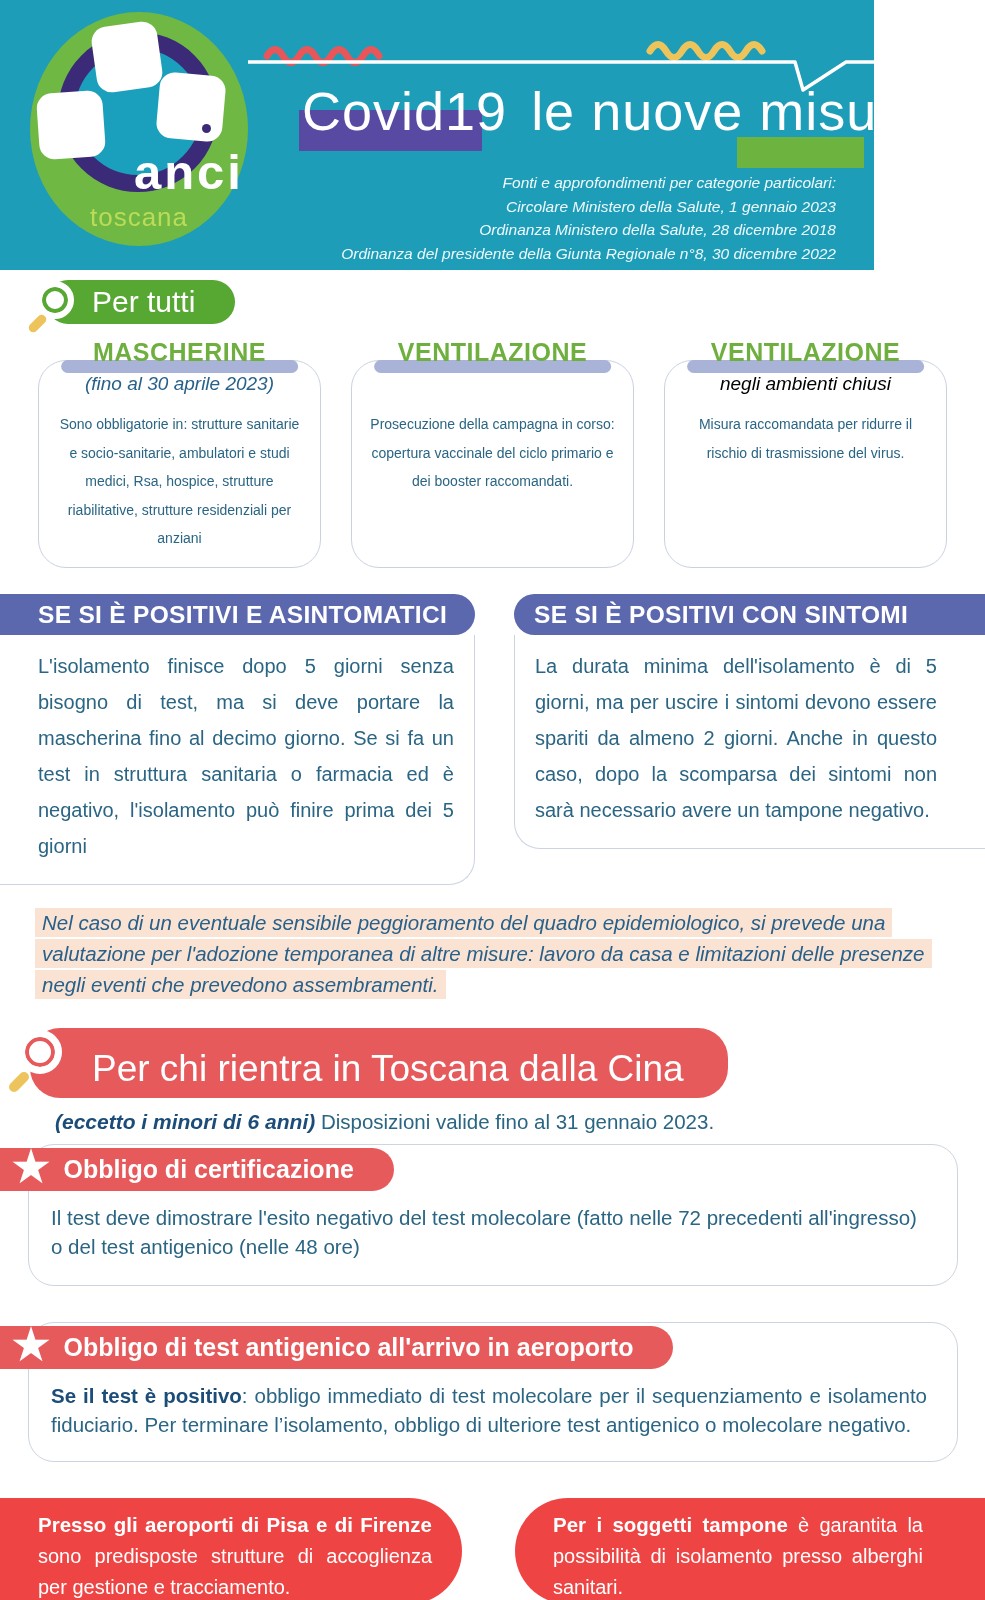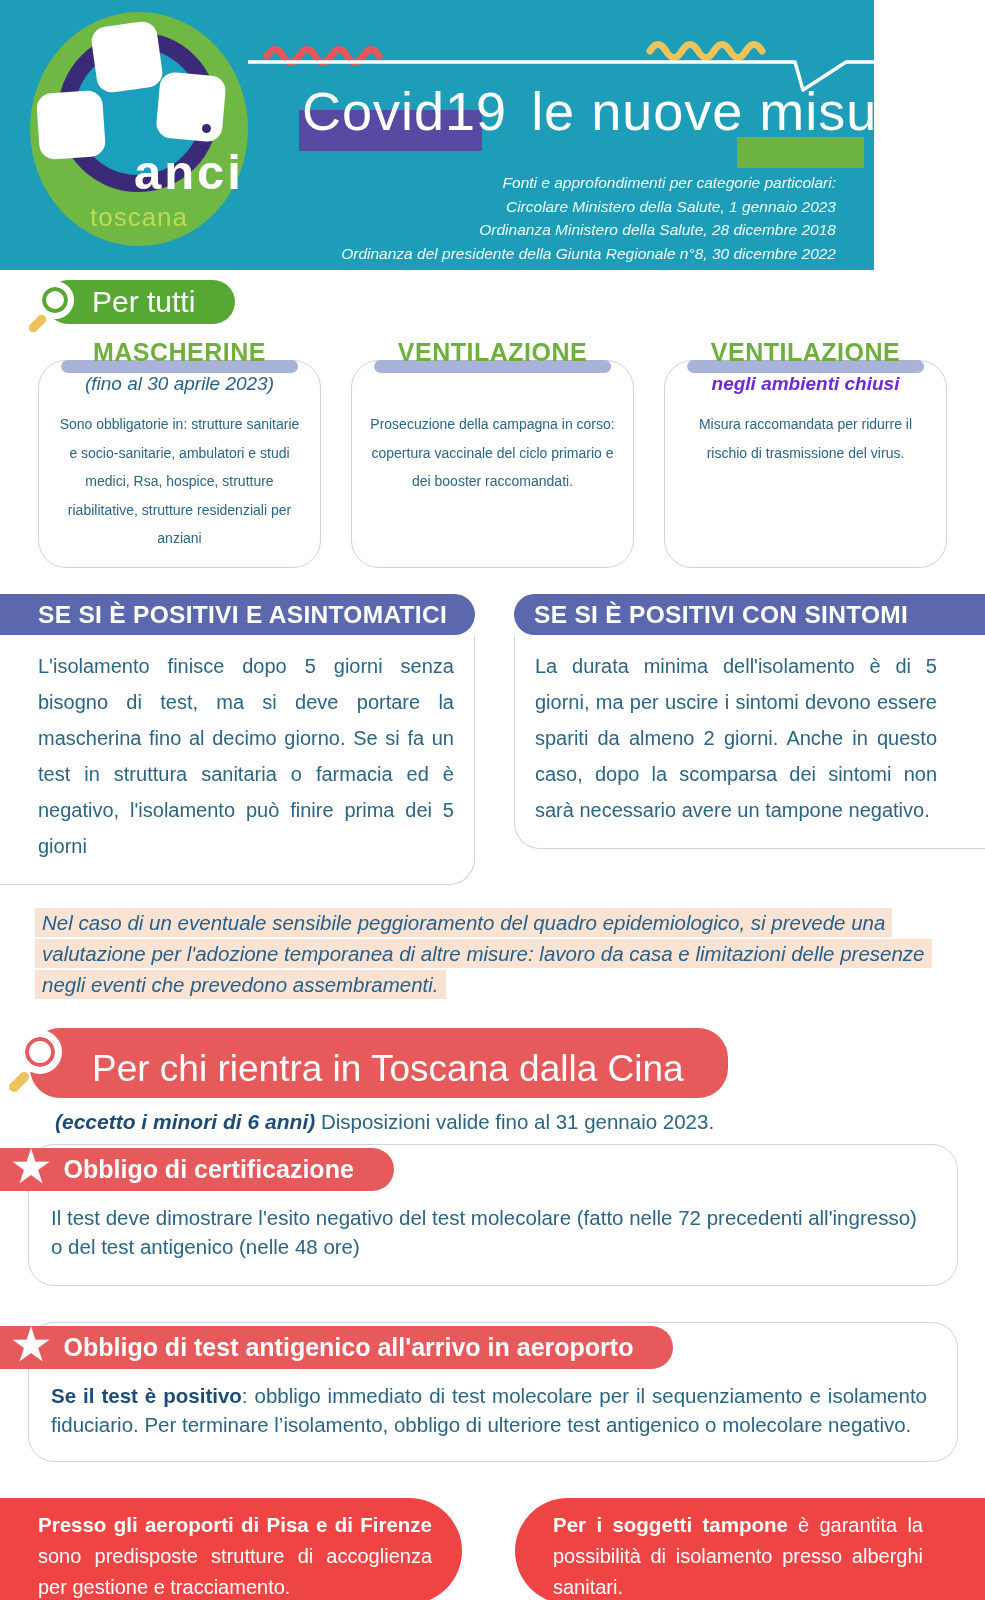--- a/index.html
+++ b/index.html
@@ -40,21 +40,21 @@
   .mag-lg .handle{left:2px;top:40px;width:10px;height:24px;}
   
   .pt-pill{position:relative;display:inline-flex;align-items:center;margin:10px 0 0 46px;height:44px;
     background:#57A733;border-radius:23px;padding:0 40px 0 46px;color:#fff;font-size:30px;}
   .cards{display:flex;gap:30px;margin:14px 38px 0;}
   .card{flex:1;display:flex;flex-direction:column;justify-content:center;}
   .card-title{position:relative;text-align:center;color:#6FAF3F;font-weight:bold;font-size:25px;z-index:2;height:30px;letter-spacing:.5px;}
   .card-title .bar{position:absolute;left:50%;transform:translateX(-50%);bottom:-5px;width:84%;height:13px;background:#A9B3D7;border-radius:7px;z-index:-1;}
   .card-box{border:1.5px solid #C9D3E0;border-radius:28px;margin-top:-8px;padding:12px 18px 14px;flex:1;text-align:center;}
   .card-sub{min-height:30px;font-style:italic;color:#27618A;font-size:19px;}
-  .card-sub.green{color:#6d28d9;font-weight:bold;}
+  .card-sub.green{color:#000000;font-weight:normal;}
   .card-body{margin-top:7px;color:#2A6584;font-size:14px;line-height:28.5px;}
   
   .posit{display:flex;margin-top:26px;}
   .pos-left{width:475px;}
   .pos-right{margin-left:39px;flex:1;}
   .pos-banner{height:41px;line-height:41px;background:#5C68AE;color:#fff;font-weight:bold;font-size:24.5px;letter-spacing:.3px;}
   .pos-left .pos-banner{border-radius:0 21px 21px 0;padding-left:38px;}
   .pos-right .pos-banner{border-radius:21px 0 0 21px;padding-left:20px;}
   .pos-box{border:1.5px solid #CBD4E0;font-size:20px;line-height:36px;color:#2A6584;text-align:justify;}
   .pos-left .pos-box{border-left:none;border-top:none;border-radius:0 0 26px 0;padding:13px 20px 20px 38px;}

